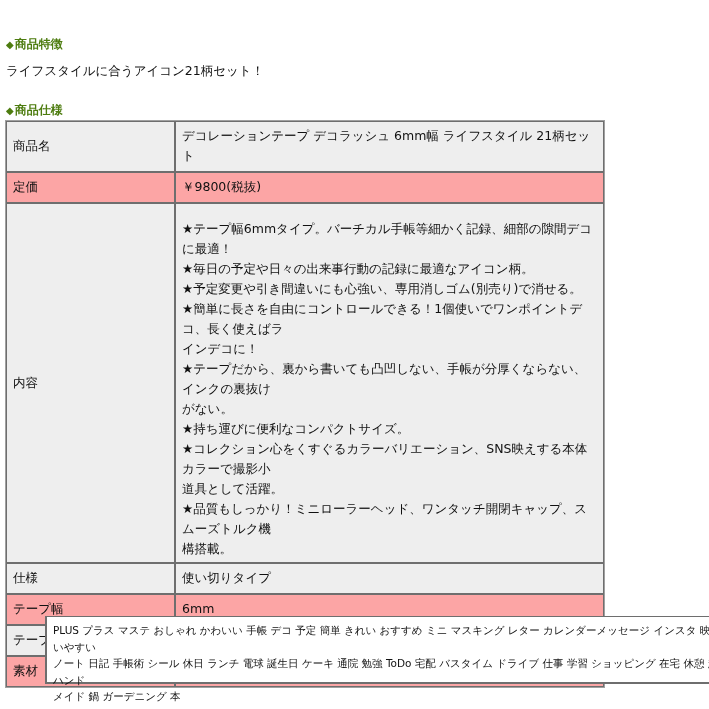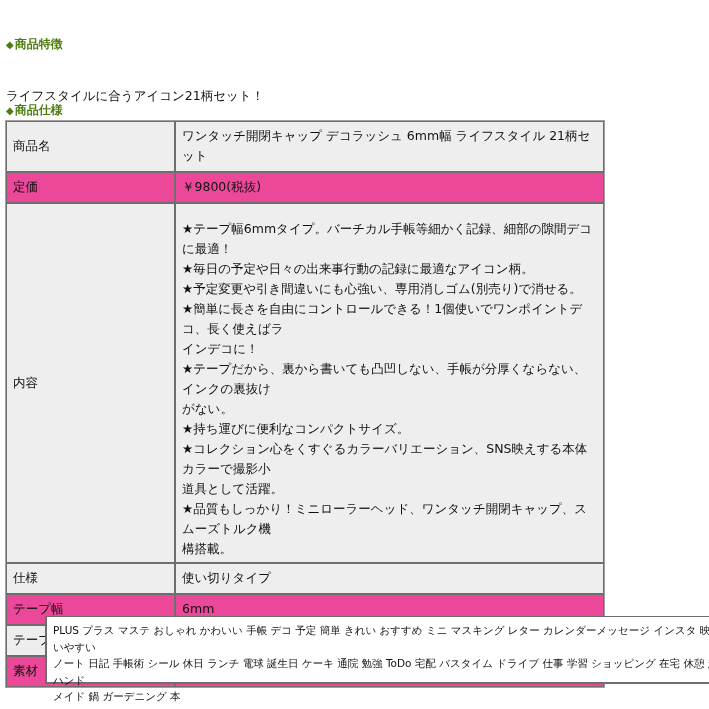--- a/index.html
+++ b/index.html
@@ -27,21 +27,20 @@
       font-size: 10px;
       margin-right: 1px;
     }
     #h-features { top: 36px; }
     #feature-text {
       position: absolute;
       left: 6px;
       top: 63px;
       font-size: 12.5px;
       color: #111;
-      margin-top: 25px;
     }
     #h-specs { top: 102px; }
 
     table.spec {
       position: absolute;
       left: 5px;
       top: 120px;
       width: 600px;
       border-collapse: separate;
       border-spacing: 0;
@@ -50,21 +49,21 @@
     table.spec td {
       border: 1px solid #6e6e6e;
       font-size: 12.5px;
       line-height: 20px;
       vertical-align: middle;
       padding: 4px 5px 5px 6px;
       margin: 0;
     }
     table.spec td.label { width: 156px; }
     table.spec tr.gray td { background: #eeeeee; }
-    table.spec tr.white td { background: #ec4899; margin-top: 8px; }
+    table.spec tr.white td { background: #fca5a5; margin-top: 8px; }
     table.spec td.value.multiline { padding-top: 15px; padding-bottom: 3px; }
     .content-line { display: block; }
 
     #keywords-box {
       position: absolute;
       left: 5px;
       top: 616px;
       width: 687px;
       height: 56px;
       border: 2px solid #6e6e6e;
@@ -86,21 +85,21 @@
 <div id="feature-text">ライフスタイルに合うアイコン21柄セット！</div>
 
 <div class="section-heading" id="h-specs">
   <span class="diamond">◆</span><span>商品仕様</span>
 </div>
 
 <table class="spec">
   <tbody>
     <tr class="gray">
       <td class="label">商品名</td>
-      <td class="value">ワンタッチ開閉キャップ デコラッシュ 6mm幅 ライフスタイル 21柄セット</td>
+      <td class="value">デコレーションテープ デコラッシュ 6mm幅 ライフスタイル 21柄セット</td>
     </tr>
     <tr class="white">
       <td class="label">定価</td>
       <td class="value">￥9800(税抜)</td>
     </tr>
     <tr class="gray">
       <td class="label">内容</td>
       <td class="value multiline">
         <span class="content-line">★テープ幅6mmタイプ。バーチカル手帳等細かく記録、細部の隙間デコに最適！</span>
         <span class="content-line">★毎日の予定や日々の出来事行動の記録に最適なアイコン柄。</span>

